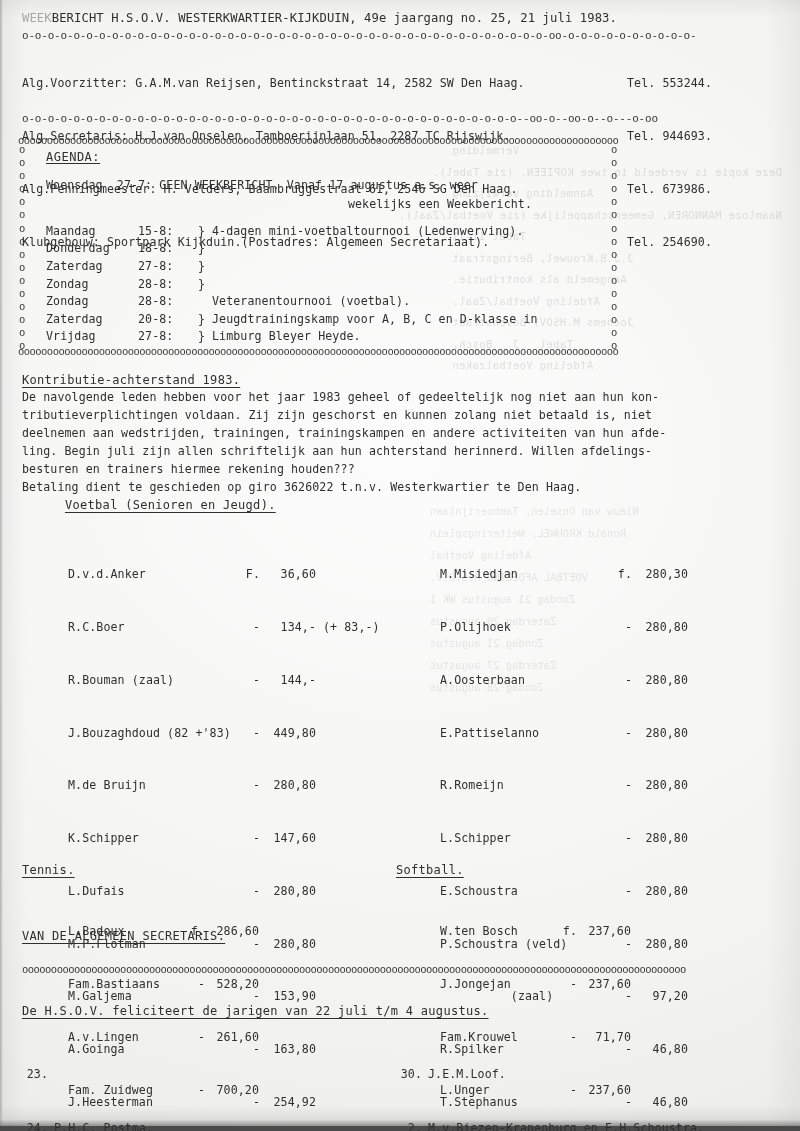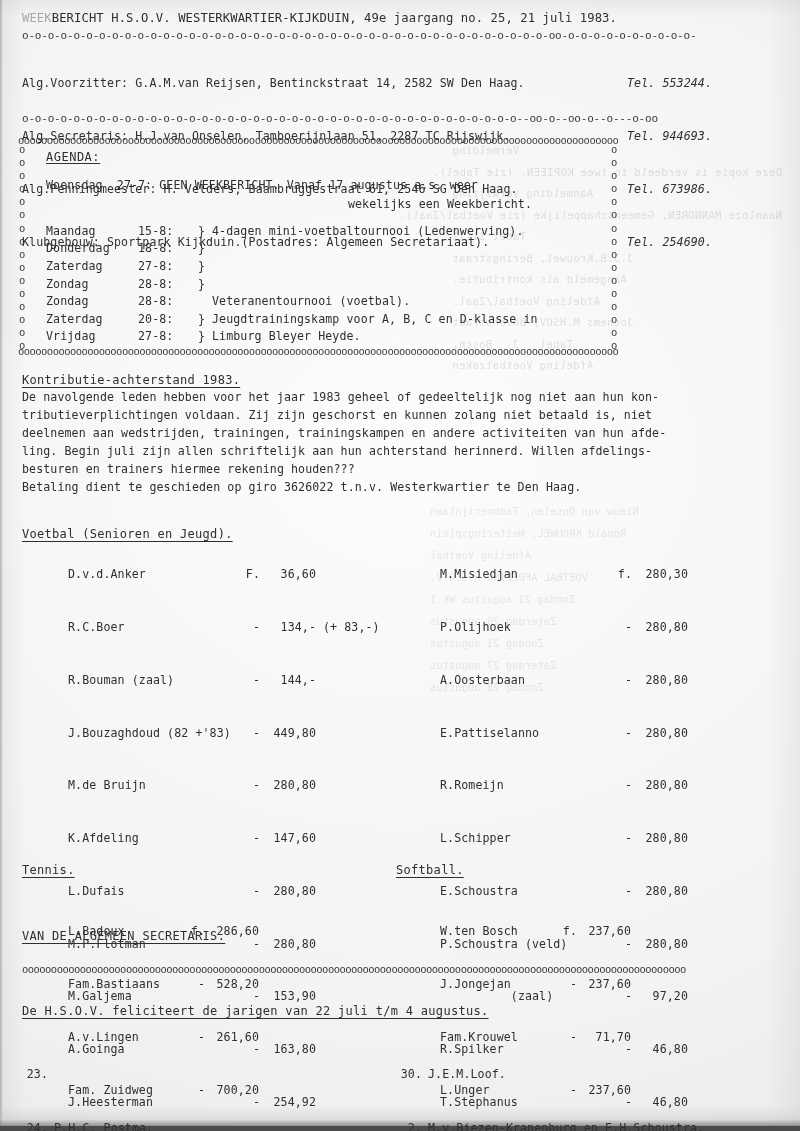--- a/index.html
+++ b/index.html
@@ -117,21 +117,21 @@
     position: absolute;
     left: 22px;
     top: 40px;
   }
   .officers .row { display: block; height: 17.6px; }
   .tels {
     position: absolute;
     left: 627px;
     top: 40px;
   }
-  .tels .row { display: block; height: 17.6px; font-style: italic; }
+  .tels .row { display: block; height: 17.6px; }
 
   
   .agenda-box {
     position: absolute;
     left: 18px;
     top: 135px;
     width: 604px;
     height: 222px;
   }
   .agenda-box .ring-top,
@@ -361,31 +361,31 @@
 
     <div class="block" style="top:389px; width:756px;">
       <div class="body-para tw">De navolgende leden hebben voor het jaar 1983 geheel of gedeeltelijk nog niet aan hun kon-</div>
       <div class="body-para tw">tributieverplichtingen voldaan. Zij zijn geschorst en kunnen zolang niet betaald is, niet</div>
       <div class="body-para tw">deelnemen aan wedstrijden, trainingen, trainingskampen en andere activiteiten van hun afde-</div>
       <div class="body-para tw">ling. Begin juli zijn allen schriftelijk aan hun achterstand herinnerd. Willen afdelings-</div>
       <div class="body-para tw">besturen en trainers hiermee rekening houden???</div>
       <div class="body-para tw">Betaling dient te geschieden op giro 3626022 t.n.v. Westerkwartier te Den Haag.</div>
     </div>
 
-    <div class="block" style="top:526px;">
+    <div class="block" style="top:497px;margin-left:43px;">
       <div class="sec-title tw">Voetbal (Senioren en Jeugd).</div>
     </div>
 
     <div class="ledger tw" style="left:24px; top:531px;">
       <div class="led-row"><span class="led-name">D.v.d.Anker</span><span class="led-cur">F.</span><span class="led-amt">36,60</span><span class="led-note"></span></div>
       <div class="led-row"><span class="led-name">R.C.Boer</span><span class="led-cur">-</span><span class="led-amt">134,-</span><span class="led-note">(+ 83,-)</span></div>
       <div class="led-row"><span class="led-name">R.Bouman (zaal)</span><span class="led-cur">-</span><span class="led-amt">144,-</span><span class="led-note"></span></div>
       <div class="led-row"><span class="led-name">J.Bouzaghdoud (82 +'83)</span><span class="led-cur">-</span><span class="led-amt">449,80</span><span class="led-note"></span></div>
       <div class="led-row"><span class="led-name">M.de Bruijn</span><span class="led-cur">-</span><span class="led-amt">280,80</span><span class="led-note"></span></div>
-      <div class="led-row"><span class="led-name">K.Afdeling</span><span class="led-cur">-</span><span class="led-amt">147,60</span><span class="led-note"></span></div>
+      <div class="led-row"><span class="led-name">K.Schipper</span><span class="led-cur">-</span><span class="led-amt">147,60</span><span class="led-note"></span></div>
       <div class="led-row"><span class="led-name">L.Dufais</span><span class="led-cur">-</span><span class="led-amt">280,80</span><span class="led-note"></span></div>
       <div class="led-row"><span class="led-name">M.P.Flotman</span><span class="led-cur">-</span><span class="led-amt">280,80</span><span class="led-note"></span></div>
       <div class="led-row"><span class="led-name">M.Galjema</span><span class="led-cur">-</span><span class="led-amt">153,90</span><span class="led-note"></span></div>
       <div class="led-row"><span class="led-name">A.Goinga</span><span class="led-cur">-</span><span class="led-amt">163,80</span><span class="led-note"></span></div>
       <div class="led-row"><span class="led-name">J.Heesterman</span><span class="led-cur">-</span><span class="led-amt">254,92</span><span class="led-note"></span></div>
       
       
       
       
       

